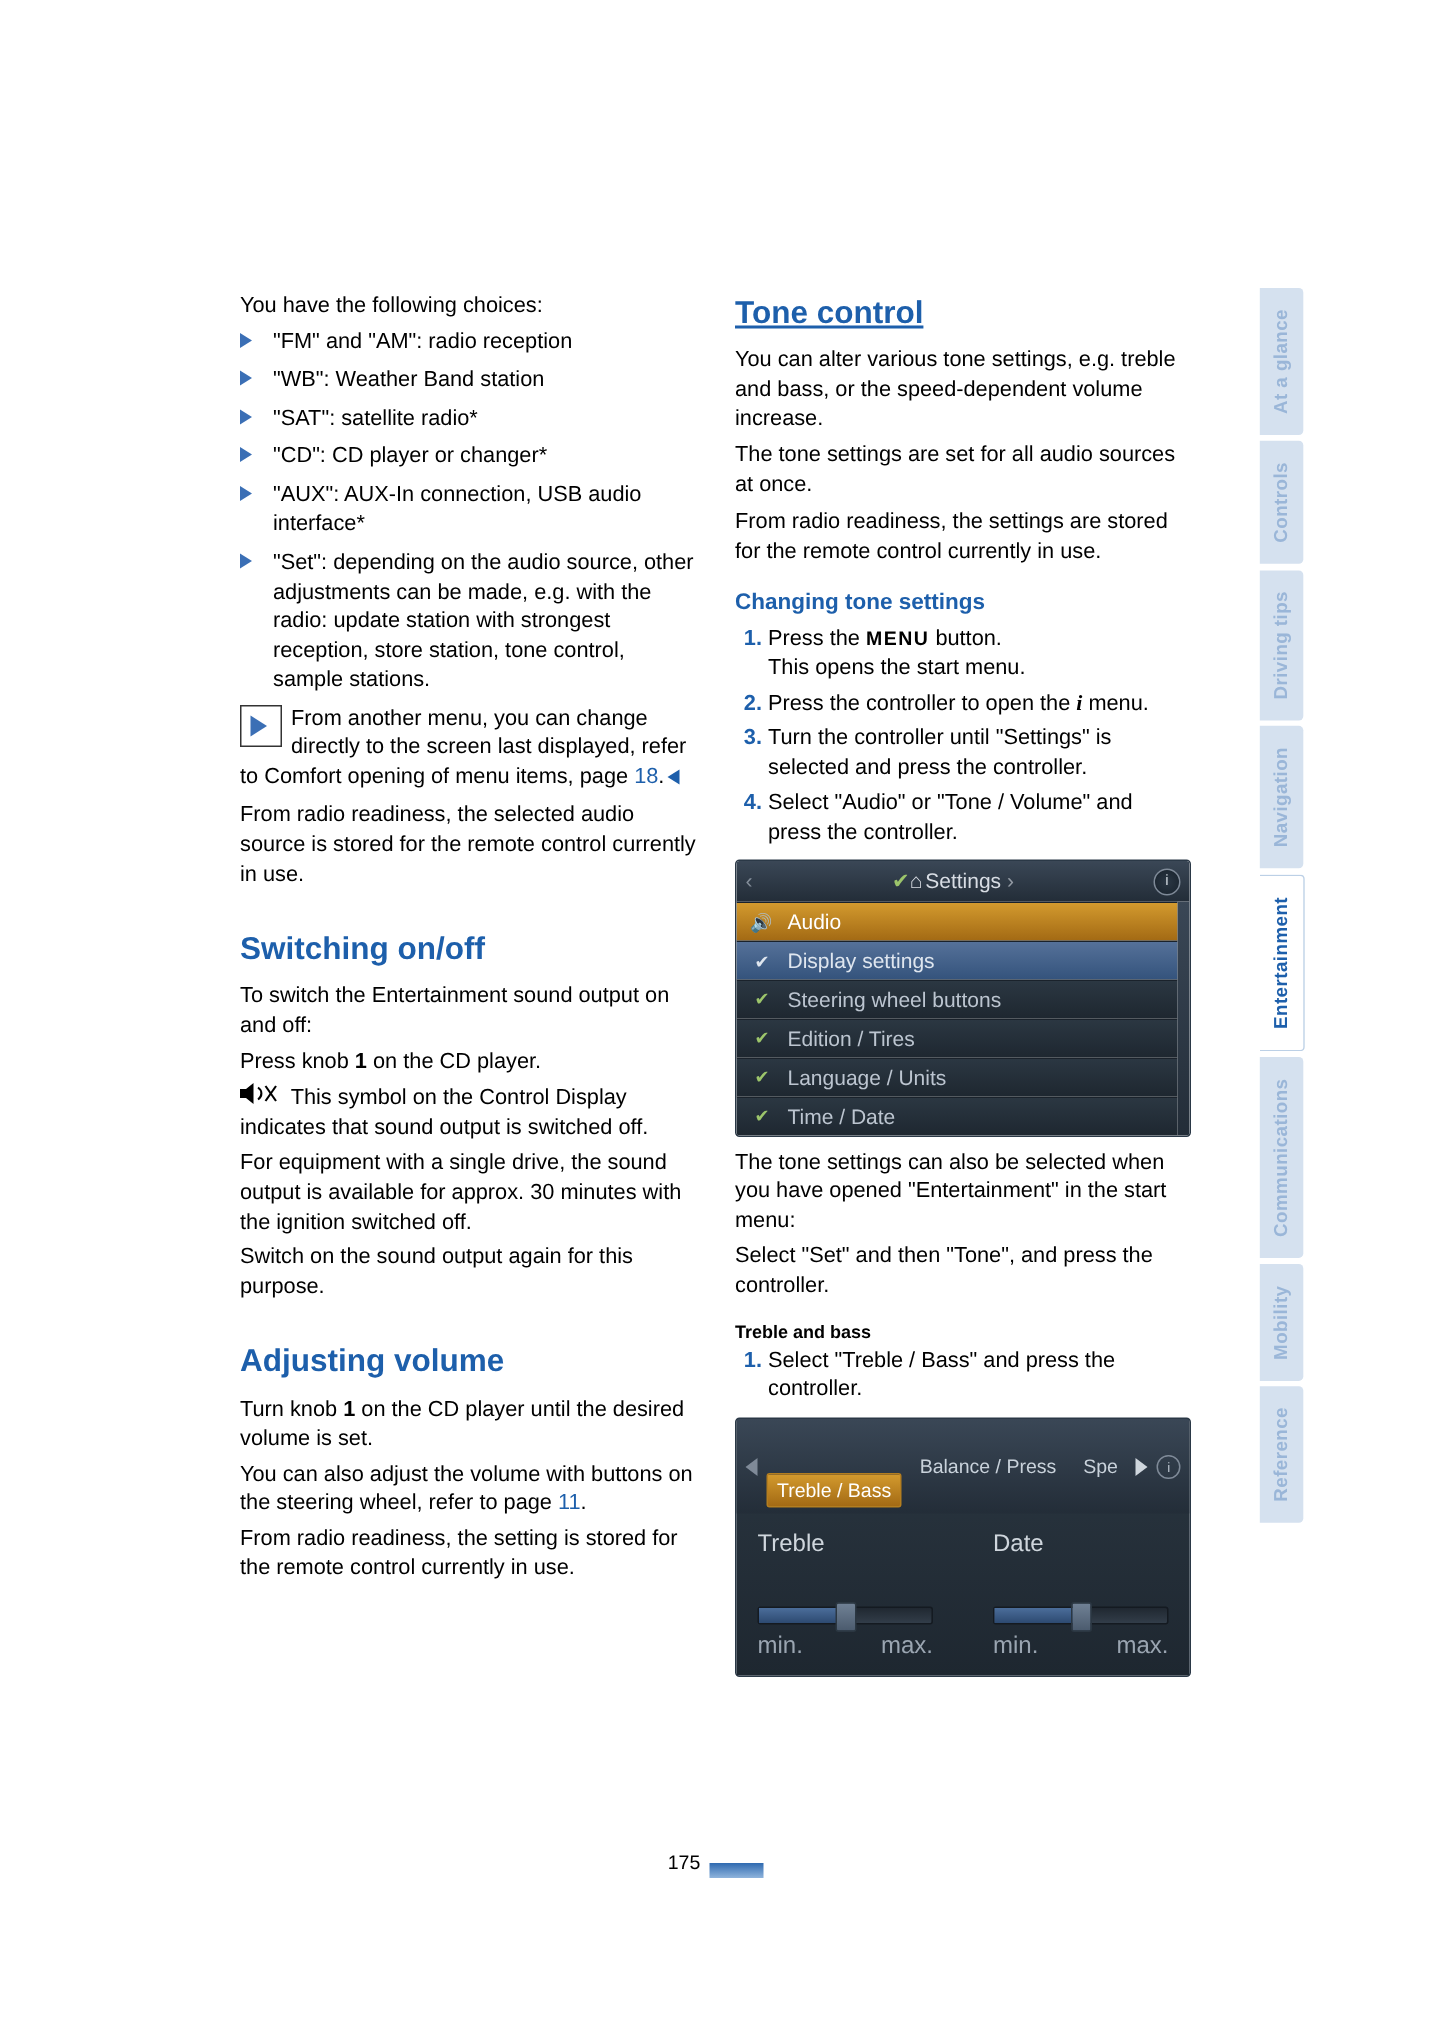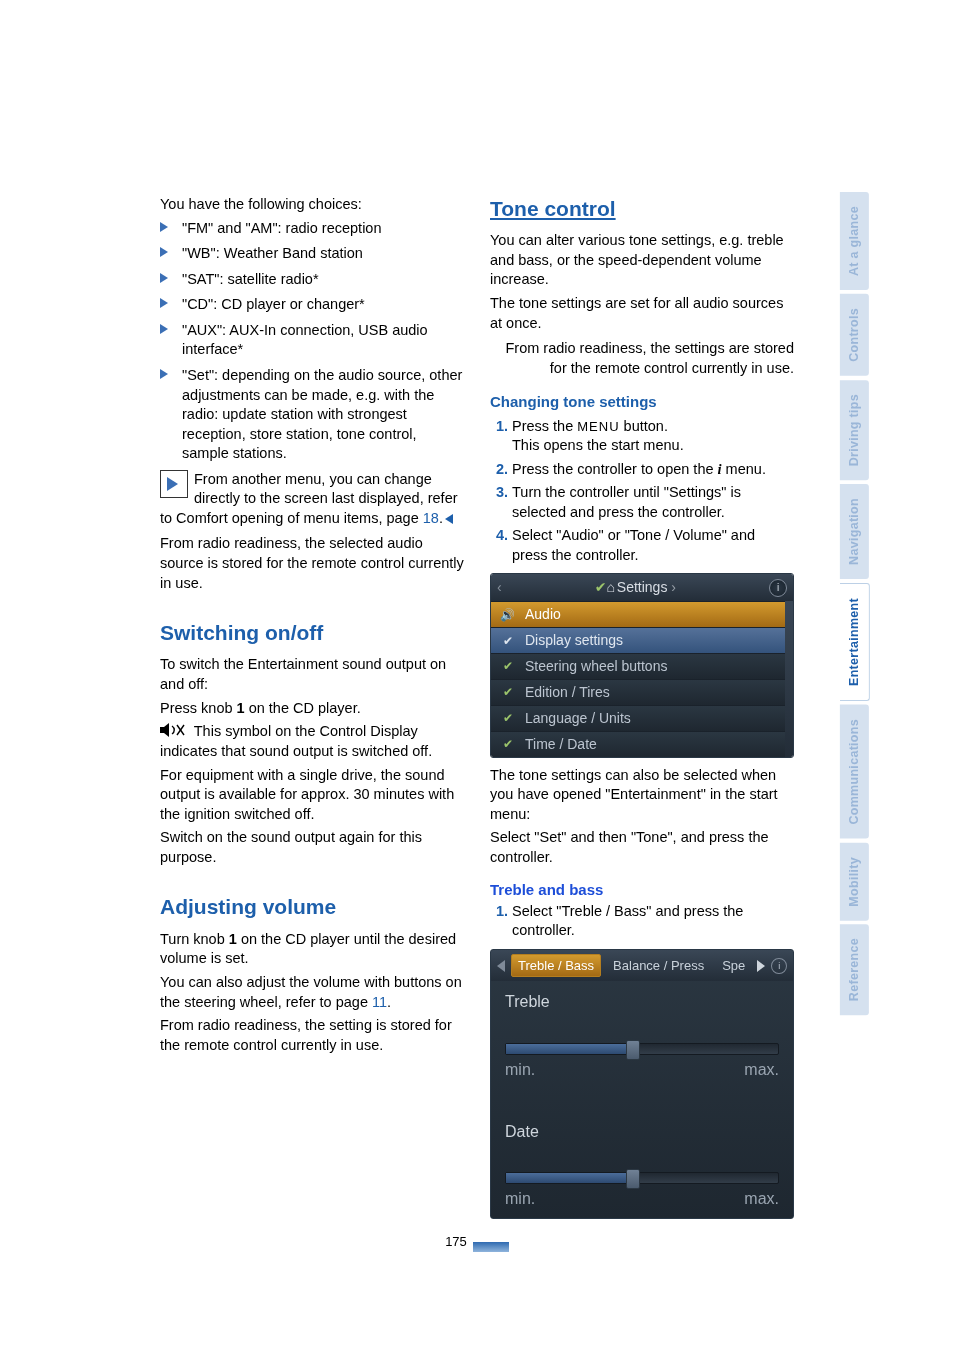--- a/index.html
+++ b/index.html
@@ -72,22 +72,22 @@
     margin: 26px 0 8px 0;
   }
   .h2-first { margin-top: 0; text-decoration: underline; }
   .h3 {
     color: #1d5fab;
     font-size: 15px;
     font-weight: bold;
     margin: 14px 0 4px 0;
   }
   .h4 {
-    color: #1d4ed8;
-    font-size: 15px;
+    color: #000000;
+    font-size: 12px;
     font-weight: bold;
     margin: 12px 0 2px 0;
   }
   ol.steps {
     margin: 2px 0 6px 0;
     padding-left: 22px;
   }
   ol.steps li { margin-bottom: 4px; }
   ol.steps li::marker { color: #1d5fab; font-weight: bold; }
   .link { color: #1d5fab; }
@@ -95,21 +95,21 @@
     display: inline-block;
     width: 0; height: 0;
     border-top: 5px solid transparent;
     border-bottom: 5px solid transparent;
     border-right: 8px solid #1d5fab;
     margin-left: 2px;
     vertical-align: middle;
   }
   .menu-word {
     font-family: Arial, sans-serif;
-    font-weight: normal;
+    font-weight: bold;
     letter-spacing: 1px;
     font-size: 13px;
     margin-top: 40px;
   }
   .info-i { font-family: serif; font-style: italic; font-weight: bold; }
   .mute-sym {
     display: inline-block;
     vertical-align: middle;
     margin-right: 4px;
   }
@@ -179,26 +179,27 @@
   .scr2-tabs .tab {
     padding: 2px 6px;
     color: #c9d2db;
     white-space: nowrap;
   }
   .scr2-tabs .tab.sel {
     background: linear-gradient(#d39a2e,#a36a14);
     border: 1px solid #b47e1f;
     color: #fff;
     border-radius: 2px;
+    margin-top: 32px;
   }
   .scr2-tabs .arrow { width:0;height:0;border-top:6px solid transparent;border-bottom:6px solid transparent; }
   .scr2-tabs .al { border-right:8px solid #7f8a98; }
   .scr2-tabs .ar { border-left:8px solid #cfd6dd; }
   .scr2-body {
-    display:flex; padding: 10px 14px 8px 14px; gap: 40px; flex-direction: column;
+    display:flex; padding: 10px 14px 8px 14px; gap: 40px;
   }
   .scr2-body .col2 { flex:1; }
   .scr2-body .lbl { font-size: 16px; color: #cfd6dd; margin-bottom: 30px; }
   .slider {
     height: 10px; background: linear-gradient(#202831,#323d49);
     border: 1px solid #141a21; border-radius: 2px; position:relative; margin-bottom:4px;
   }
   .slider .thumb {
     position:absolute; top:-4px; height:18px; width:12px;
     background: linear-gradient(#708195,#4b5b6e); border:1px solid #2b3742; border-radius:2px;
@@ -301,21 +302,21 @@
     <p>
       <span>You can also adjust the volume with buttons on the steering wheel, refer to page </span><span class="link">11</span><span>.</span>
     </p>
     <p>From radio readiness, the setting is stored for the remote control currently in use.</p>
   </div>
 
   <div class="rt-col">
     <div class="h2 h2-first">Tone control</div>
     <p>You can alter various tone settings, e.g. treble and bass, or the speed-dependent volume increase.</p>
     <p>The tone settings are set for all audio sources at once.</p>
-    <p style="margin-top:6px;text-align:right;">From radio readiness, the settings are stored for the remote control currently in use.</p>
+    <p style="margin-top:6px;">From radio readiness, the settings are stored for the remote control currently in use.</p>
 
     <div class="h3">Changing tone settings</div>
     <ol class="steps">
       <li>
         <span>Press the </span><span class="menu-word">MENU</span><span> button.</span><br>
         <span>This opens the start menu.</span>
       </li>
       <li>
         <span>Press the controller to open the </span><span class="info-i">i</span><span> menu.</span>
       </li>

